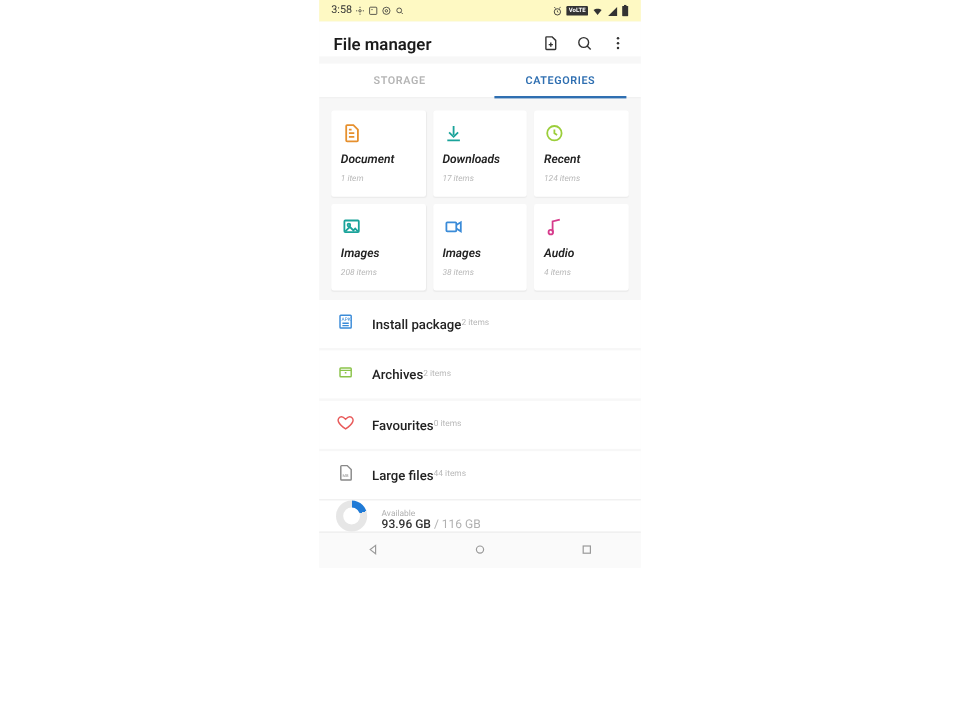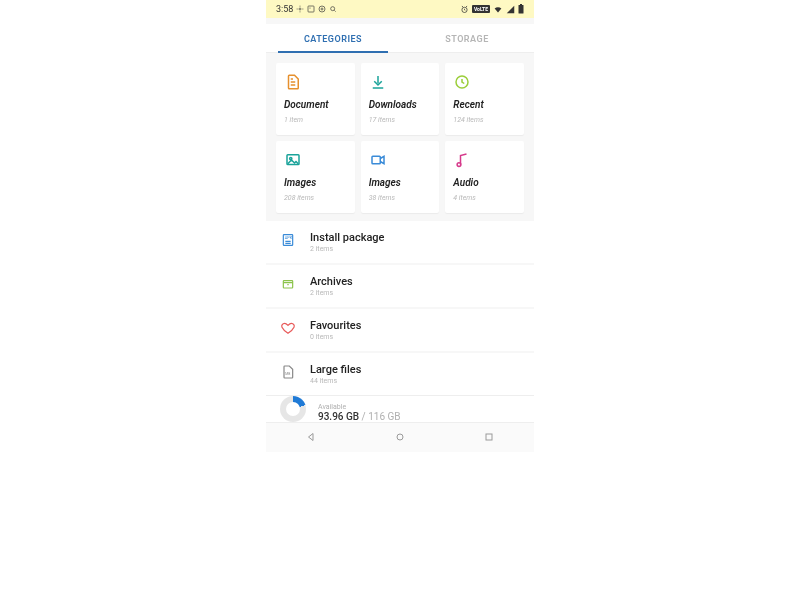--- a/index.html
+++ b/index.html
@@ -83,21 +83,21 @@
     padding: 0 0 0 0;
   }
   .list-row {
     background: #fff;
     display: flex;
     align-items: center;
     padding: 10px 14px;
     margin-top: 2px;
     gap: 14px;
   }
-  .list-row .txt { display:flex; flex-direction:column; }
+  .list-row .txt { display:flex; flex-direction:row; }
   .list-title { font-size: 11px; font-weight: 500; color: #222; }
   .list-sub { font-size: 7px; color: #b8b8b8; margin-top:1px; }
   .storage-bar {
     background: #fff;
     padding: 0 14px;
     display: flex;
     align-items: flex-end;
     gap: 12px;
     border-top: 1px solid #eee;
   }
@@ -164,24 +164,48 @@
       <svg width="9" height="9" viewBox="0 0 24 24" fill="#333">
           <path d="M2 22h20V2L2 22z"></path>
         </svg>
       <svg width="6" height="10" viewBox="0 0 12 20" fill="#333">
           <rect x="1" y="2" width="10" height="17" rx="1"></rect>
           <rect x="4" y="0" width="4" height="2"></rect>
         </svg>
     </div>
   </div>
 
+  <div class="app-header">
+    <div class="app-title">File manager</div>
+    <div class="header-actions">
+      <span>
+        <svg width="14" height="14" viewBox="0 0 24 24" fill="none" stroke="#333" stroke-width="2">
+            <path d="M14 3H6a1 1 0 0 0-1 1v16a1 1 0 0 0 1 1h12a1 1 0 0 0 1-1V8l-5-5z"></path>
+            <path d="M12 11v6M9 14h6"></path>
+          </svg>
+      </span>
+      <span>
+        <svg width="14" height="14" viewBox="0 0 24 24" fill="none" stroke="#333" stroke-width="2">
+            <circle cx="11" cy="11" r="7"></circle>
+            <path d="M21 21l-5-5"></path>
+          </svg>
+      </span>
+      <span>
+        <svg width="14" height="14" viewBox="0 0 24 24" fill="#333">
+            <circle cx="12" cy="5" r="1.8"></circle>
+            <circle cx="12" cy="12" r="1.8"></circle>
+            <circle cx="12" cy="19" r="1.8"></circle>
+          </svg>
+      </span>
+    </div>
+  </div>
 
   <div class="tabs">
+    <div class="tab">STORAGE</div>
     <div class="tab active">CATEGORIES</div>
-    <div class="tab">STORAGE</div>
   </div>
 
   <div class="grid">
     <div class="card">
       <span class="icon-slot">
         <svg width="18" height="18" viewBox="0 0 24 24" fill="none" stroke="#e6902e" stroke-width="2">
             <path d="M14 3H7a1 1 0 0 0-1 1v16a1 1 0 0 0 1 1h11a1 1 0 0 0 1-1V8l-5-5z"></path>
             <path d="M9 12h6M9 16h6M9 8h3"></path>
           </svg>
       </span>

